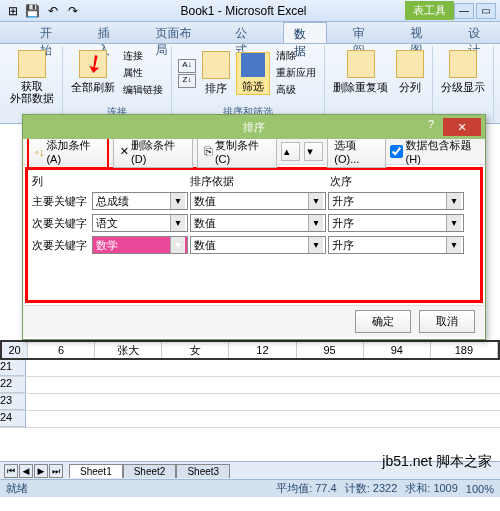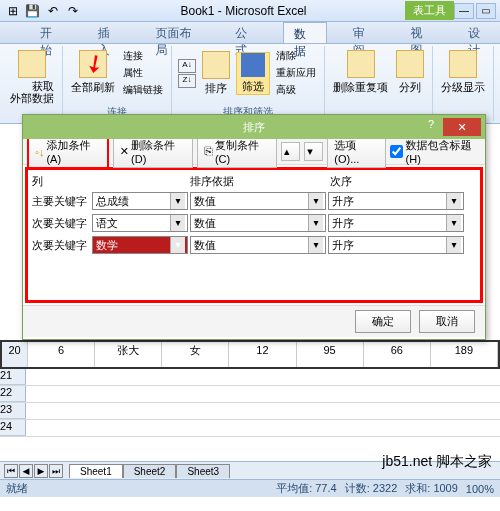--- a/index.html
+++ b/index.html
@@ -37,25 +37,25 @@
 .col-headers span:nth-child(1){width:158px}
 .col-headers span:nth-child(2){width:140px}
 .col-headers span:nth-child(3){width:140px}
 .sort-row{display:flex;align-items:center;height:20px;gap:2px;margin-top:2px}
 .sort-label{width:58px;font-size:11px}
 .sel{border:1px solid #888;background:#fff;height:18px;padding:0 16px 0 3px;position:relative;font-size:11px;line-height:16px}
 .sel::after{content:'▾';position:absolute;right:2px;top:0;background:#e8e8e8;width:14px;text-align:center;border-left:1px solid #aaa;font-size:10px}
 .sel.c1{width:96px}
 .sel.c2{width:136px}
 .sel.c3{width:136px}
-.sel.selected{background:#b91c1c;color:#fff}
+.sel.selected{background:#ec4899;color:#fff}
 .dlg-footer{height:32px;display:flex;justify-content:flex-end;align-items:center;gap:8px;padding:0 10px;background:#f4f4f4;border-top:1px solid #ddd}
 .dlg-fbtn{border:1px solid #999;background:linear-gradient(#fff,#eee);padding:3px 16px}
 .sheet{position:absolute;top:340px;left:0;right:0}
-.row-hl{display:flex;height:29px;border:2px solid #333}
+.row-hl{display:flex;height:20px;border:2px solid #333}
 .row-hl>div{border-right:1px solid #ccc;text-align:center;line-height:16px;font-size:11px}
 .rowhead{width:26px;background:#e8eef7;border-right:1px solid #9db8d8}
 .cell{flex:1}
 .empty-rows .erow{display:flex;height:17px;border-bottom:1px solid #d8d8d8}
 .empty-rows .erow .rowhead{border-bottom:1px solid #bcd}
 .sheet-tabs{position:absolute;bottom:32px;left:0;right:0;height:18px;background:#e4ecf6;display:flex;align-items:center;padding-left:4px;gap:0;border-top:1px solid #9db8d8}
 .nav-btns{display:flex;gap:1px;margin-right:6px}
 .nav-btn{width:14px;height:14px;border:1px solid #888;font-size:9px;text-align:center;line-height:12px}
 .stab{padding:1px 10px;background:#fff;border:1px solid #888;border-bottom:none;font-size:10px}
 .stab.inactive{background:#d8e2ef}
@@ -90,21 +90,21 @@
   <div class="tab active">数据</div>
   <div class="tab">审阅</div>
   <div class="tab">视图</div>
   <div class="tab">设计</div>
 </div>
 
 <div class="ribbon">
   <div class="rgroup">
     <div class="rbtn-lg">
         <div class="ricon"></div>
-        <span style="white-space:pre;text-align:right;line-height:1.1">获取
+        <span style="white-space:pre;text-align:center;line-height:1.1">获取
 外部数据</span>
       </div>
   </div>
   <div class="rgroup">
     <div style="display:flex;gap:4px">
       <div class="rbtn-lg">
           <div class="ricon"></div>
           <span>全部刷新</span>
         </div>
       <div class="rsubcol">
@@ -221,21 +221,21 @@
 <div class="red-circle" style="top:146px;left:26px;width:86px;height:22px"></div>
 
 <div class="sheet">
   <div class="row-hl">
     <div class="rowhead">20</div>
     <div class="cell">6</div>
     <div class="cell">张大</div>
     <div class="cell">女</div>
     <div class="cell">12</div>
     <div class="cell">95</div>
-    <div class="cell">66</div>
+    <div class="cell">94</div>
     <div class="cell">189</div>
   </div>
   <div class="empty-rows">
     <div class="erow">
         <div class="rowhead">21</div>
       </div>
     <div class="erow">
         <div class="rowhead">22</div>
       </div>
     <div class="erow">

